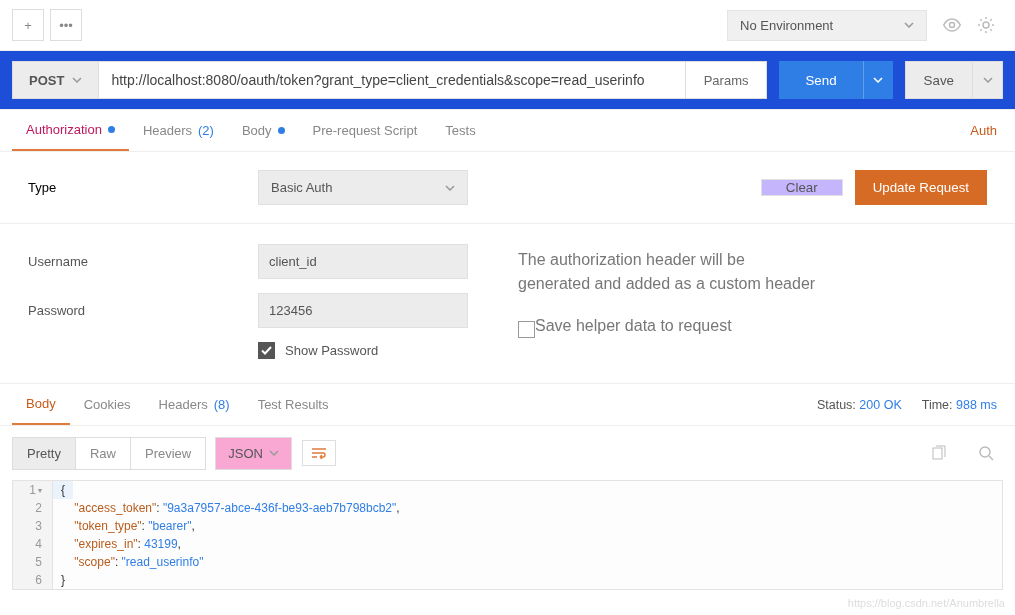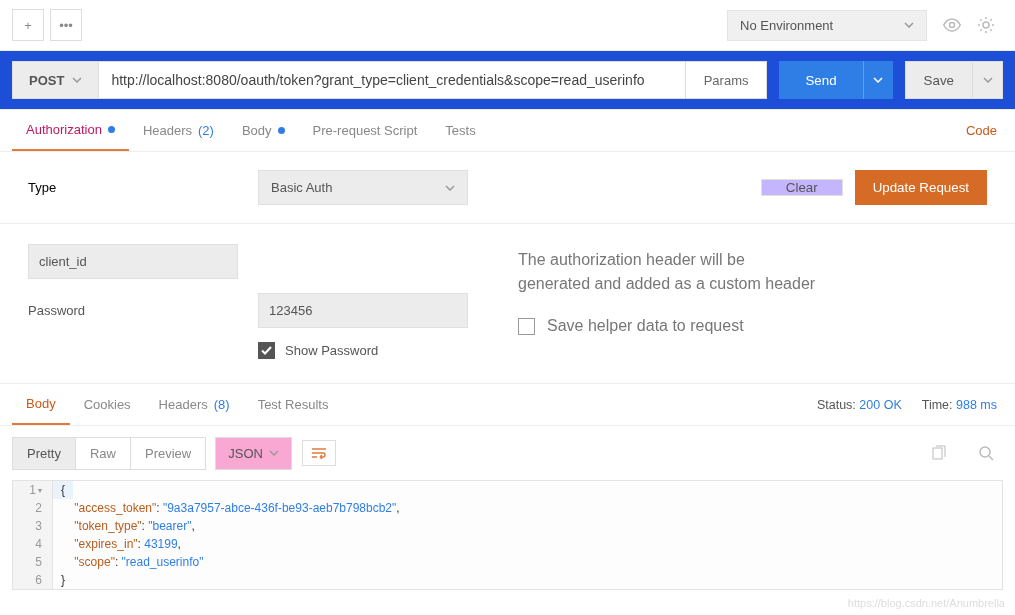--- a/index.html
+++ b/index.html
@@ -43,21 +43,21 @@
 
 .authbody { display: flex; padding: 20px 28px 24px; border-bottom: 1px solid #eee; }
 .authleft { width: 490px; }
 .formrow { display: flex; align-items: center; margin-bottom: 14px; }
 .formrow .flbl { width: 230px; color: #555; }
 .tinput { width: 210px; padding: 9px 10px; background: #ececec; border: 1px solid #e0e0e0; color: #555; font-size: 13px; }
 .cbrow { display: flex; align-items: center; gap: 10px; margin-left: 230px; margin-top: 4px; }
 .cb { width: 17px; height: 17px; border: 1px solid #999; display: flex; align-items: center; justify-content: center; cursor: pointer; }
 .cb.checked { background: #555; border-color: #555; color: #fff; }
 .authright { padding-top: 4px; color: #777; font-size: 16px; line-height: 1.5; }
-.helperrow { display: flex; align-items: center; gap: 12px; margin-top: 18px; }
+.helperrow { display: flex; align-items: flex-end; margin-top: 18px; }
 
 
 .resprow { display: flex; align-items: center; padding: 0 12px; border-bottom: 1px solid #eee; }
 .resp-tab { padding: 12px 14px; color: #888; cursor: pointer; display: flex; gap: 6px; }
 .resp-tab.active { color: #c65a1a; border-bottom: 2px solid #e07b3c; }
 .resp-tab .count { color: #2f7ee6; }
 .resp-status { margin-left: auto; display: flex; gap: 20px; font-size: 12.5px; padding: 12px 6px; }
 .resp-status .val { color: #2f7ee6; }
 
 
@@ -155,39 +155,40 @@
   <div class="reqtab">
     <span>Body</span>
     <span class="bluedot"></span>
   </div>
   <div class="reqtab">
       <span>Pre-request Script</span>
     </div>
   <div class="reqtab">
       <span>Tests</span>
     </div>
-  <div class="codelink">Code</div>
+  <div class="codelink">Auth</div>
 </div>
 
 <div class="authrow">
   <div class="lbl">Type</div>
   <div class="select">
     <span>Basic Auth</span>
     <svg width="10" height="6" viewBox="0 0 10 6">
         <path d="M1 1l4 4 4-4" stroke="#999" stroke-width="1.5" fill="none"></path>
       </svg>
   </div>
   <div class="spacer"></div>
   <button class="btn-grey">Clear</button>
   <button class="btn-orange">Update Request</button>
 </div>
 
 <div class="authbody">
   <div class="authleft">
     <div class="formrow">
+      <div class="flbl">Username</div>
       <input class="tinput" value="client_id" style="">
     </div>
     <div class="formrow">
       <div class="flbl">Password</div>
       <input class="tinput" value="123456" style="">
     </div>
     <div class="cbrow">
       <div class="cb checked">
         <svg width="11" height="9" viewBox="0 0 11 9">
             <path d="M1 4.5l3 3L10 1" stroke="#fff" stroke-width="2" fill="none"></path>

